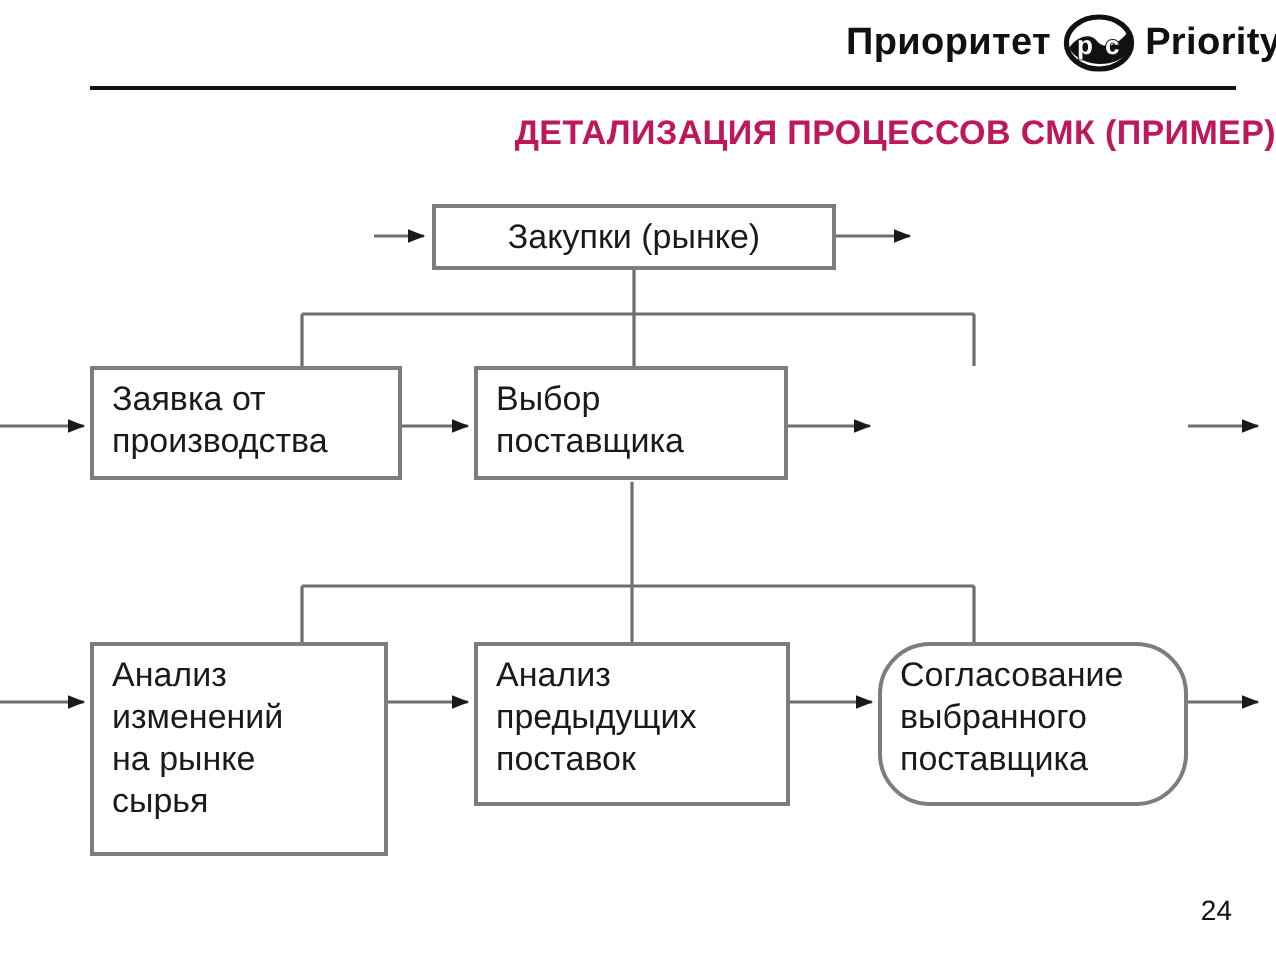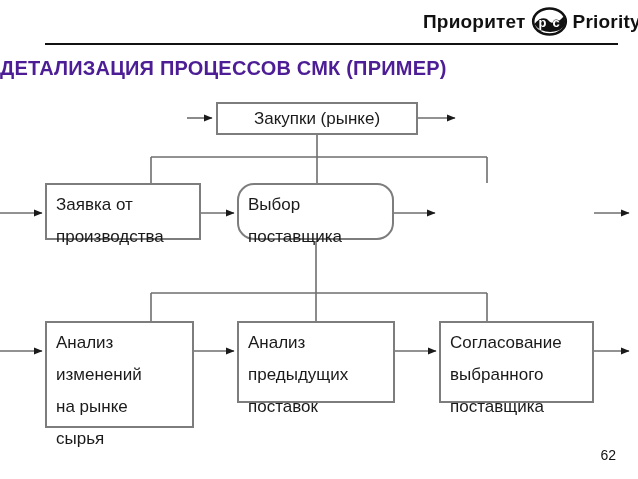--- a/index.html
+++ b/index.html
@@ -33,58 +33,58 @@
     width: 573px;
     height: 2px;
     background: #111;
   }
   .slide-title {
     position: absolute;
     left: 0;
     top: 57px;
     width: 638px;
     margin: 0;
-    text-align: left;
-    font-size: 20px;
+    text-align: right;
+    font-size: 17px;
     font-weight: bold;
     letter-spacing: 0.2px;
-    color: #4c1d95;
+    color: #be185d;
   }
   
   .connectors {
     position: absolute;
     left: 0;
     top: 0;
     z-index: 1;
   }
   
   .fbox {
     position: absolute;
     z-index: 2;
     box-sizing: border-box;
     background: #fff;
     border: 2px solid #7d7d7d;
     font-size: 17px;
-    line-height: 32px;
+    line-height: 21px;
     padding: 4px 9px;
     white-space: pre-line;
     color: #1a1a1a;
   }
   .fbox.center {
     text-align: center;
     padding: 0;
     line-height: 29px;
   }
   .box-top  { left: 216px; top: 102px; width: 202px; height: 33px; }
   .box-r2a  { left: 45px;  top: 183px; width: 156px; height: 57px; }
-  .box-r2b  { left: 237px; top: 183px; width: 157px; height: 57px; border-radius: 17px; }
+  .box-r2b  { left: 237px; top: 183px; width: 157px; height: 57px; }
   .box-r2c  { left: 438px; top: 183px; width: 156px; height: 58px; }
   .box-r3a  { left: 45px;  top: 321px; width: 149px; height: 107px; }
   .box-r3b  { left: 237px; top: 321px; width: 158px; height: 82px; }
-  .box-r3c  { left: 439px; top: 321px; width: 155px; height: 82px; }
+  .box-r3c  { left: 439px; top: 321px; width: 155px; height: 82px; border-radius: 26px; }
   .page-number {
     position: absolute;
     right: 22px;
     bottom: 16px;
     font-size: 14px;
     color: #111;
   }
 </style>
 </head>
 <body>
@@ -153,14 +153,14 @@
 изменений
 на рынке
 сырья</div>
   <div class="fbox box-r3b">Анализ
 предыдущих
 поставок</div>
   <div class="fbox box-r3c">Согласование
 выбранного
 поставщика</div>
 
-  <div class="page-number">62</div>
+  <div class="page-number">24</div>
 </div>
 
 </body></html>

